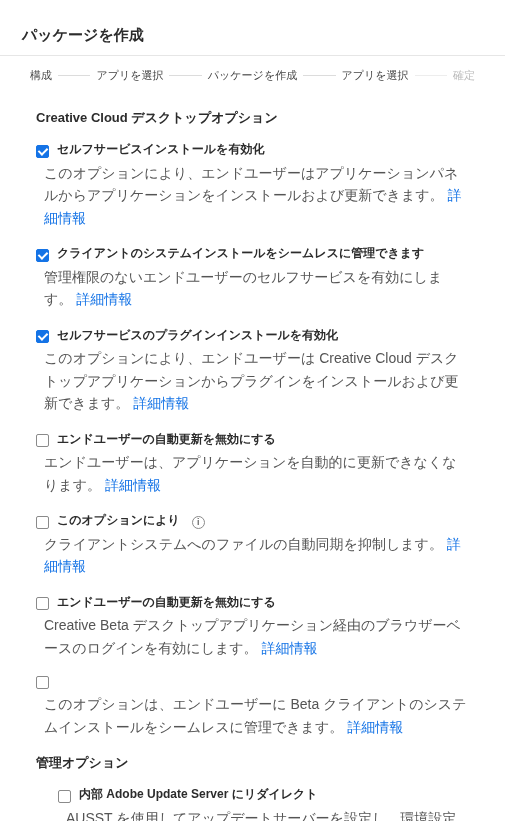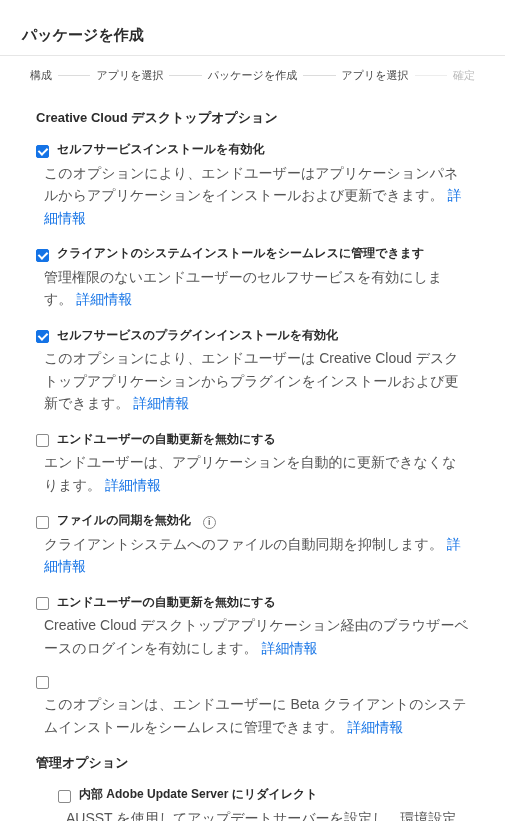--- a/index.html
+++ b/index.html
@@ -156,36 +156,36 @@
     </div>
     <div class="desc">
       <span>エンドユーザーは、アプリケーションを自動的に更新できなくなります。</span>
       <span class="link">詳細情報</span>
     </div>
   </div>
 
   <div class="opt">
     <div class="row">
       <span class="cb"></span>
-      <span class="lbl">ファイルの同期を無効化</span>
+      <span class="lbl">このオプションにより</span>
       <span class="info-icon">i</span>
     </div>
     <div class="desc">
       <span>クライアントシステムへのファイルの自動同期を抑制します。</span>
       <span class="link">詳細情報</span>
     </div>
   </div>
 
   <div class="opt">
     <div class="row">
       <span class="cb"></span>
       <span class="lbl">エンドユーザーの自動更新を無効にする</span>
     </div>
     <div class="desc">
-      <span>Creative Cloud デスクトップアプリケーション経由のブラウザーベースのログインを有効にします。</span>
+      <span>Creative Beta デスクトップアプリケーション経由のブラウザーベースのログインを有効にします。</span>
       <span class="link">詳細情報</span>
     </div>
   </div>
 
   <div class="opt">
     <div class="row">
       <span class="cb"></span>
     </div>
     <div class="desc">
       <span>このオプションは、エンドユーザーに Beta クライアントのシステムインストールをシームレスに管理できます。</span>

